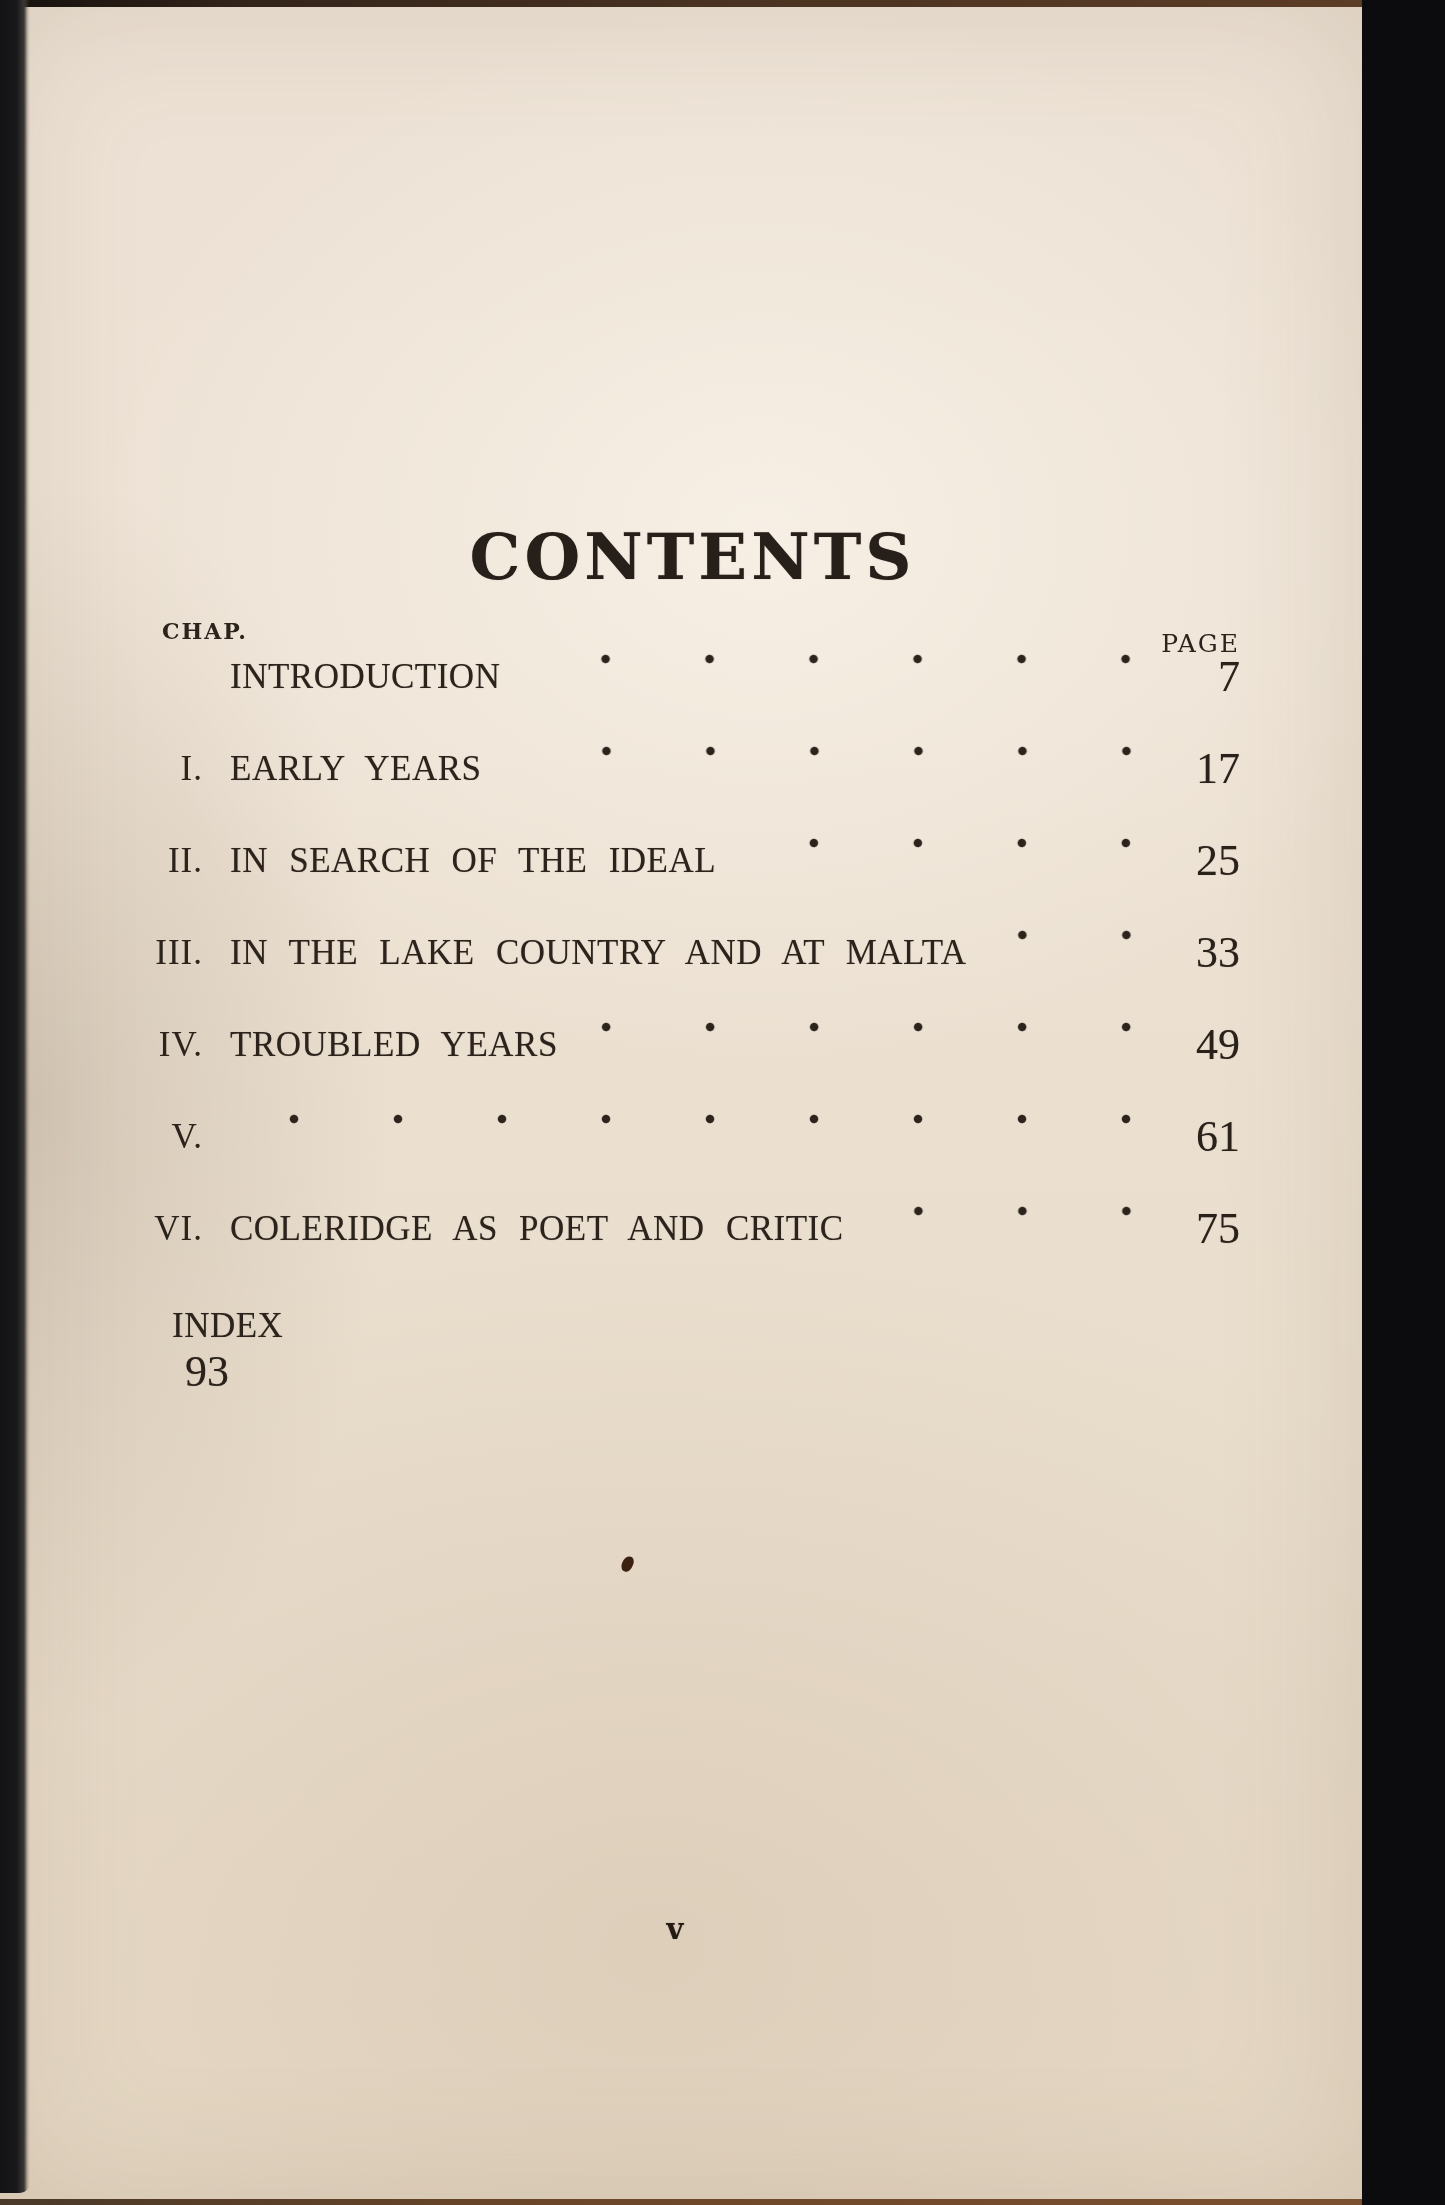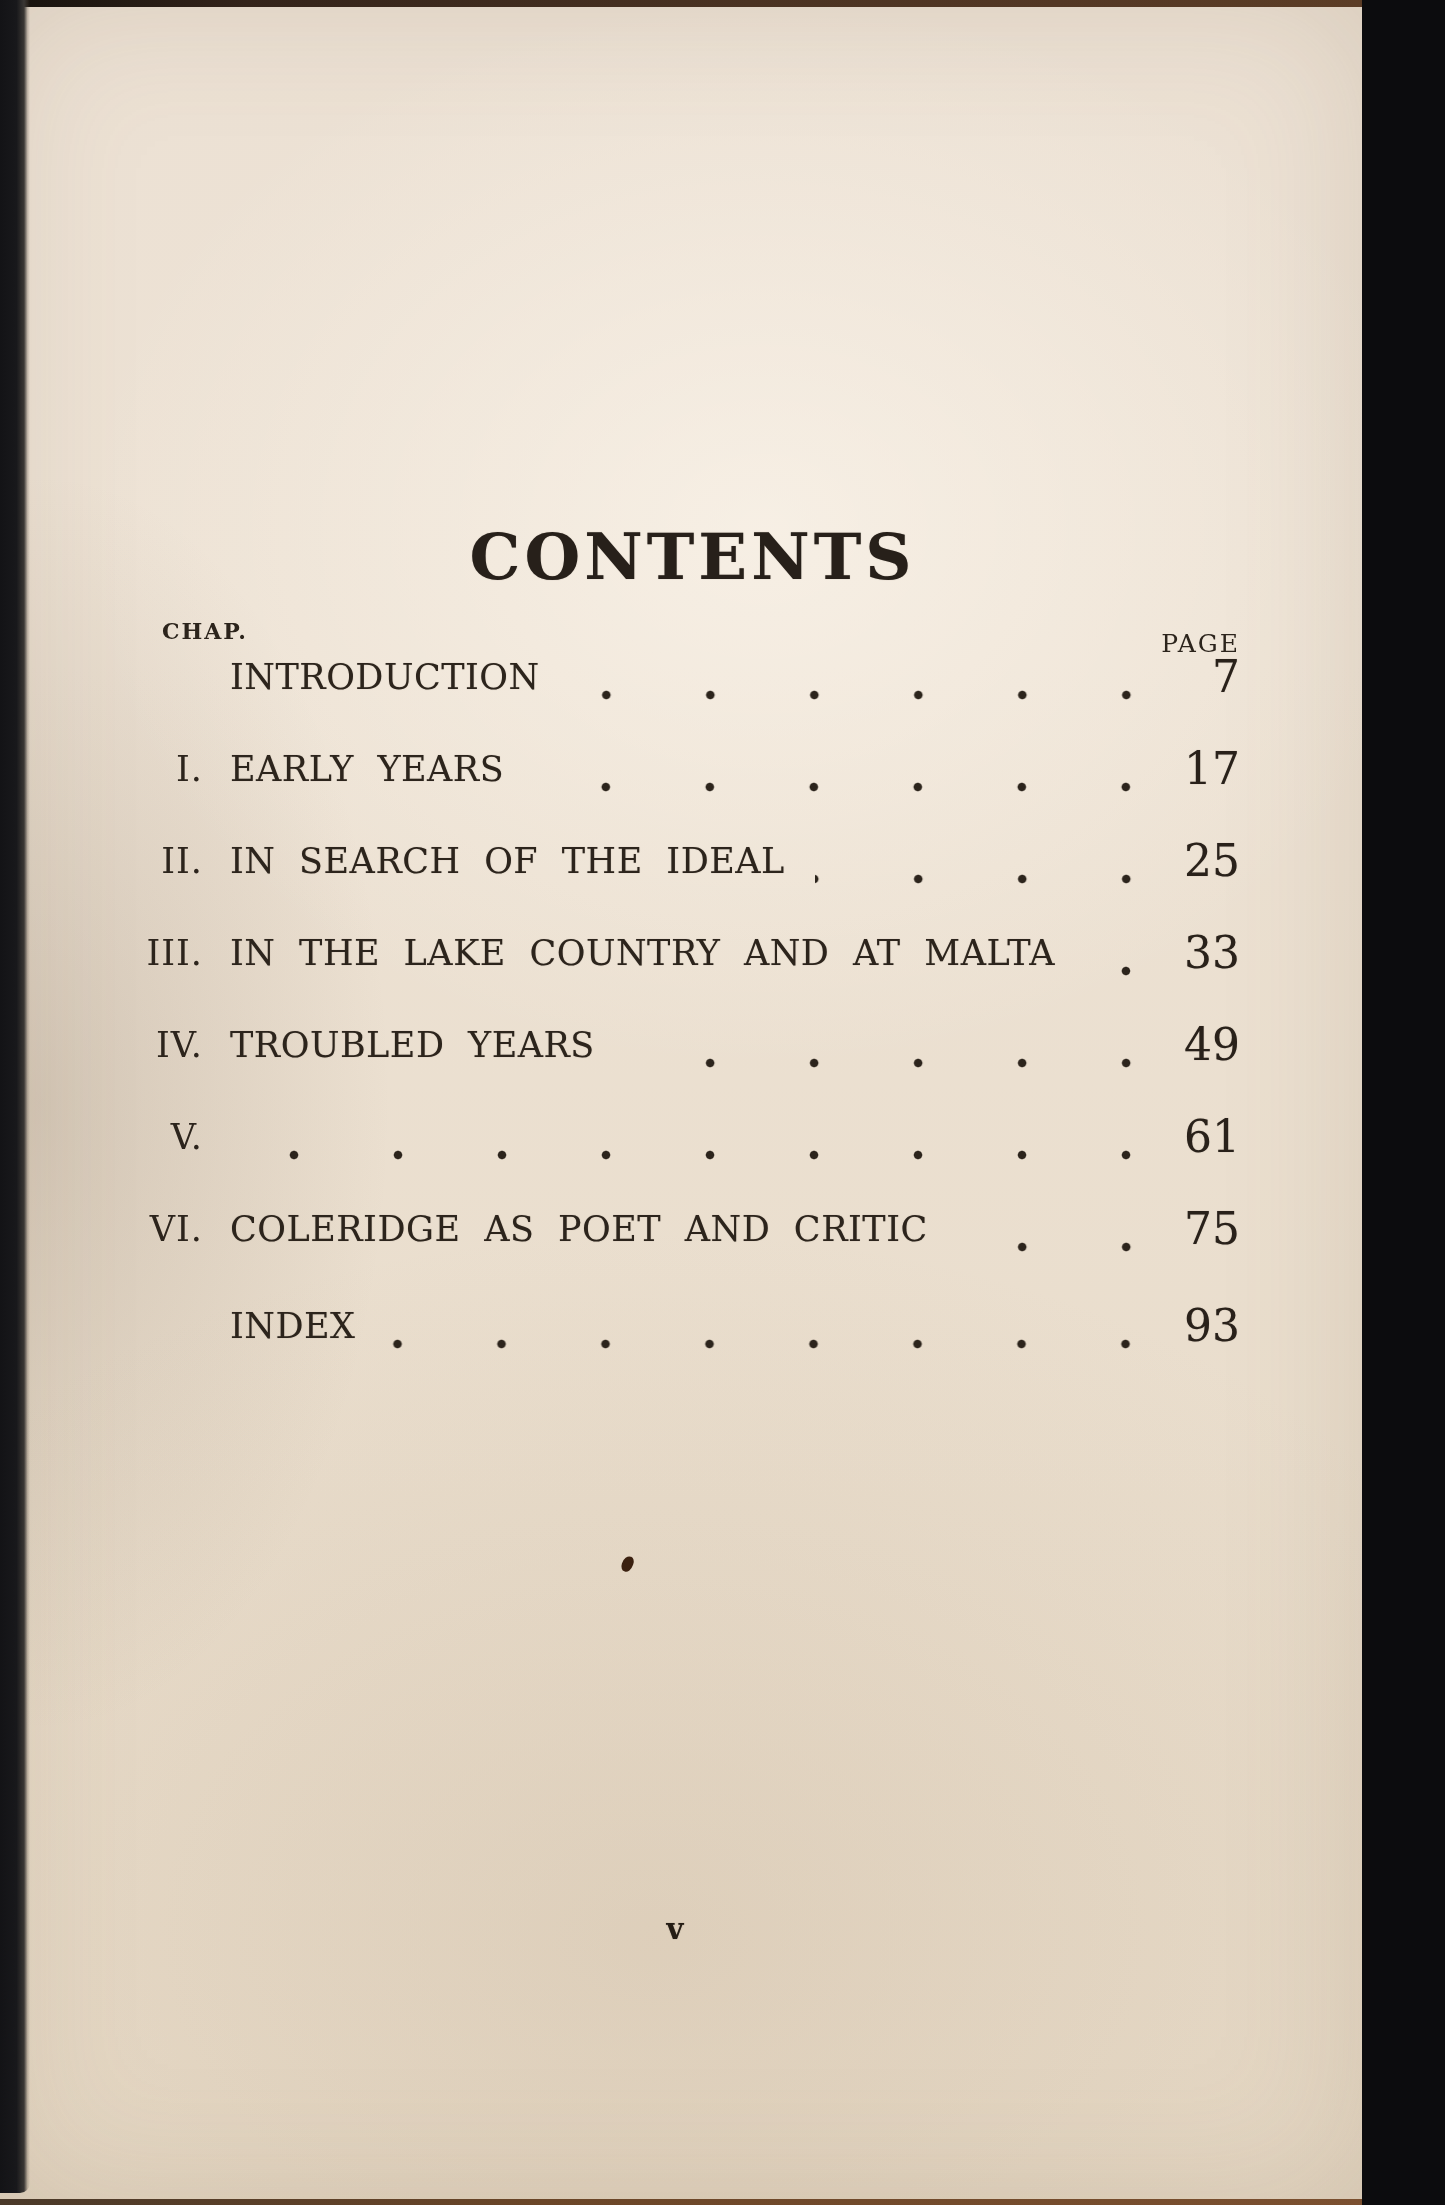--- a/index.html
+++ b/index.html
@@ -38,26 +38,27 @@
     letter-spacing:4px;color:#27201a;
     text-shadow:0 0 1px rgba(40,30,20,0.35);
   }
 
   .toc{position:absolute;left:145px;top:618px;width:1095px;}
   .toc-header{position:relative;height:36px;}
   .chap-h{position:absolute;left:7px;top:0;font-size:22px;font-weight:bold;letter-spacing:2px;margin-left:10px;}
   .page-h{position:absolute;right:0;top:11px;font-size:25px;font-weight:normal;letter-spacing:2px;margin-left:20px;}
 
   .row{
-    display:flex;align-items:flex-end;
+    display:flex;align-items:flex-start;
     height:46px;line-height:46px;
     margin-bottom:46px;
     white-space:nowrap;
+    font-family:Liberation Serif, serif;
   }
-  .row.index-row{margin-top:51px;}
+  .row.index-row{margin-top:51px;flex-direction:column;}
   .num{
     width:58px;text-align:right;flex:0 0 auto;
     font-size:35px;letter-spacing:1px;
   }
   .ttl{
     margin-left:27px;flex:0 0 auto;
     font-size:35px;letter-spacing:0.5px;word-spacing:12px;
     text-shadow:0 0 1px rgba(40,30,20,0.3);
   }
   .leader{

